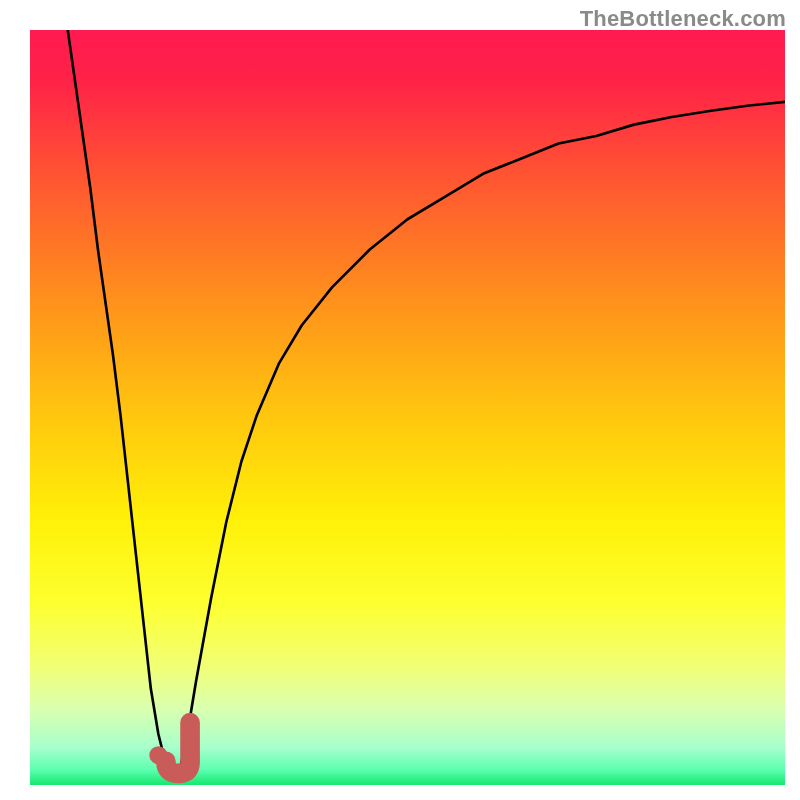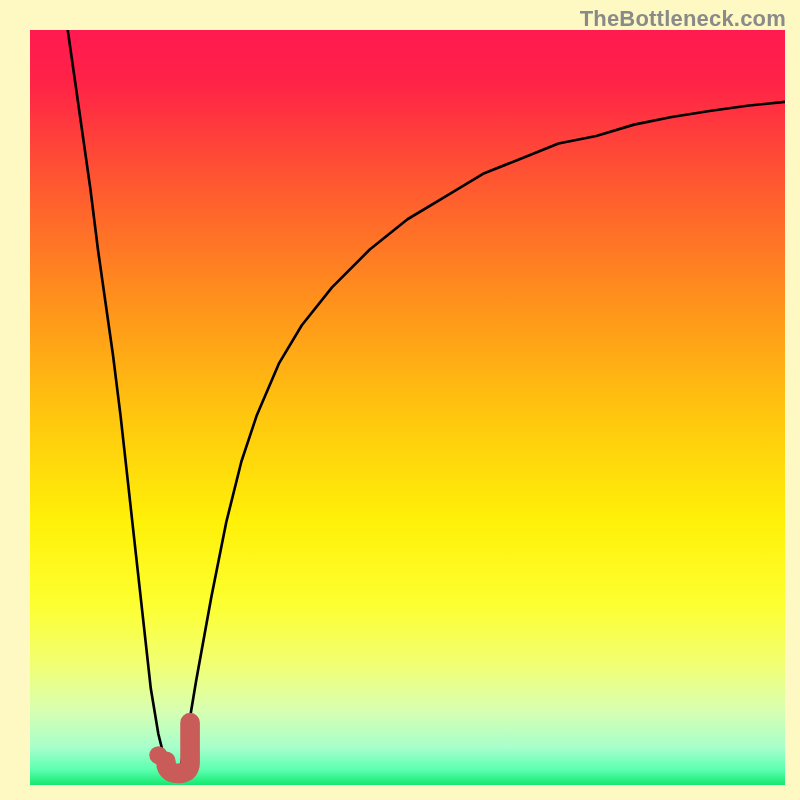--- a/index.html
+++ b/index.html
@@ -9,21 +9,21 @@
     height: 800px;
     background: #000;
     overflow: hidden;
   }
   .frame {
     position: absolute;
     left: 0;
     top: 0;
     width: 800px;
     height: 800px;
-    background: #fef9c3;
+    background: #ffffff;
   }
   .plot {
     position: absolute;
     left: 30px;
     top: 30px;
     width: 755px;
     height: 755px;
     overflow: hidden;
   }
   .gradient {

